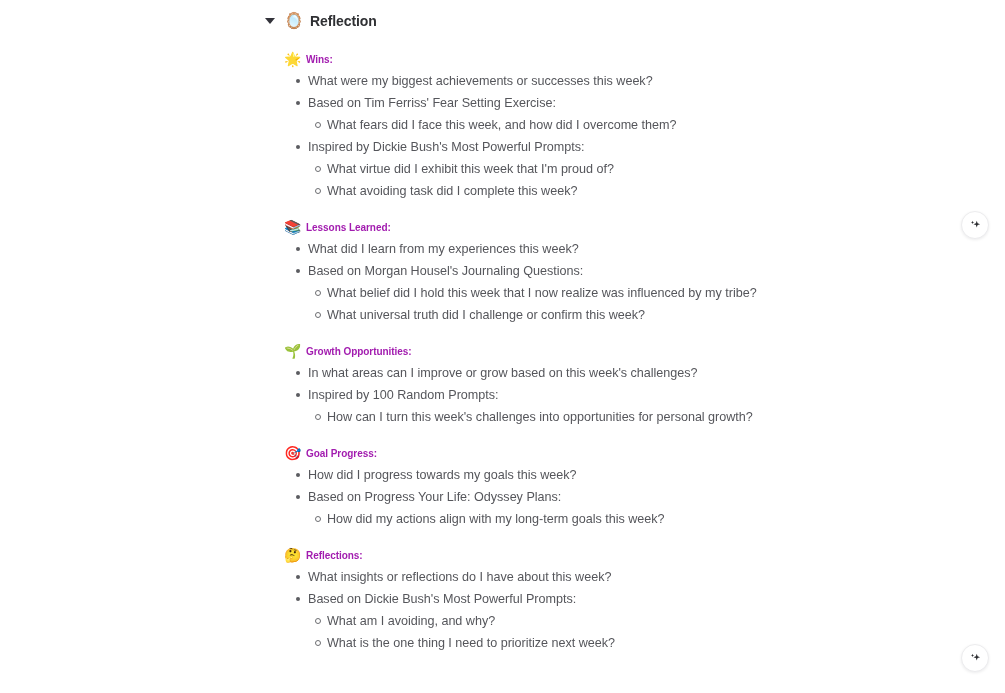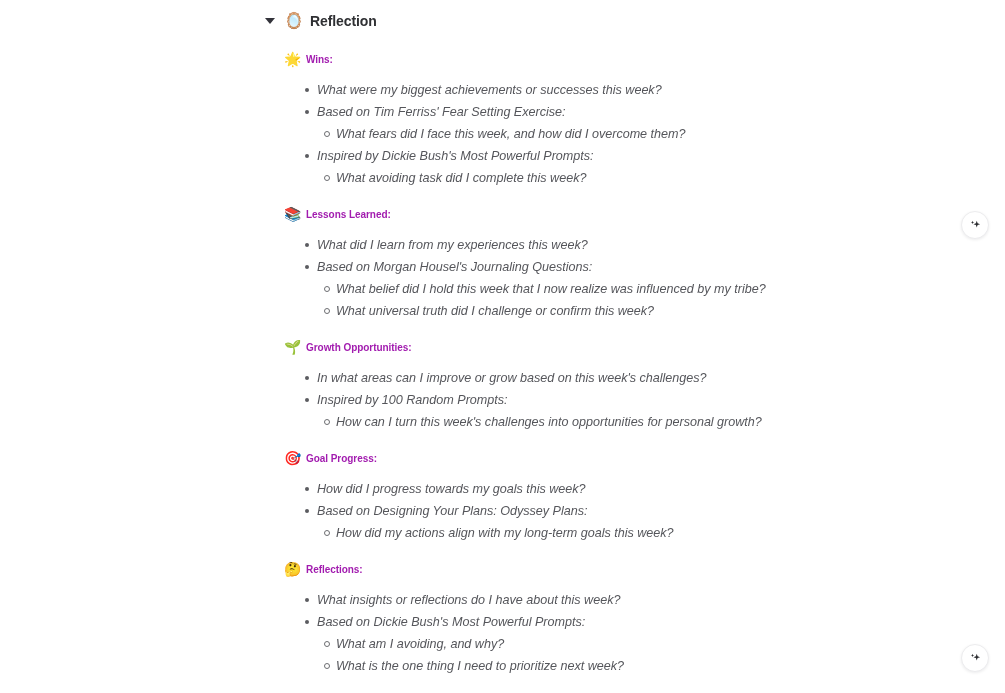--- a/index.html
+++ b/index.html
@@ -93,23 +93,22 @@
     font-size: 10px;
     font-weight: 600;
     color: #a21caf;
     letter-spacing: -0.05px;
     white-space: nowrap;
   }
 
   
   .bullet-list {
     list-style: none;
-    margin: 13px;
+    margin: 4px;
     padding: 0;
-    font-style: italic;
   }
   .bullet {
     position: relative;
     padding-left: 20px;
     margin: 0;
     height: 22px;
     display: flex;
     align-items: center;
   }
   .bullet::before {
@@ -188,20 +187,23 @@
             <li class="bullet">
               <span class="bullet-text">Based on Tim Ferriss' Fear Setting Exercise:</span>
             </li>
             <li class="bullet level2">
               <span class="bullet-text">What fears did I face this week, and how did I overcome them?</span>
             </li>
             <li class="bullet">
               <span class="bullet-text">Inspired by Dickie Bush's Most Powerful Prompts:</span>
             </li>
             <li class="bullet level2">
+              <span class="bullet-text">What virtue did I exhibit this week that I'm proud of?</span>
+            </li>
+            <li class="bullet level2">
               <span class="bullet-text">What avoiding task did I complete this week?</span>
             </li>
           </ul>
         </div>
         <div class="section">
           <div class="section-head">
             <span class="section-emoji">📚</span>
             <span class="section-title">Lessons Learned:</span>
           </div>
           <ul class="bullet-list">
@@ -239,21 +241,21 @@
         <div class="section">
           <div class="section-head">
             <span class="section-emoji">🎯</span>
             <span class="section-title">Goal Progress:</span>
           </div>
           <ul class="bullet-list">
             <li class="bullet">
               <span class="bullet-text">How did I progress towards my goals this week?</span>
             </li>
             <li class="bullet">
-              <span class="bullet-text">Based on Designing Your Plans: Odyssey Plans:</span>
+              <span class="bullet-text">Based on Progress Your Life: Odyssey Plans:</span>
             </li>
             <li class="bullet level2">
               <span class="bullet-text">How did my actions align with my long-term goals this week?</span>
             </li>
           </ul>
         </div>
         <div class="section">
           <div class="section-head">
             <span class="section-emoji">🤔</span>
             <span class="section-title">Reflections:</span>

